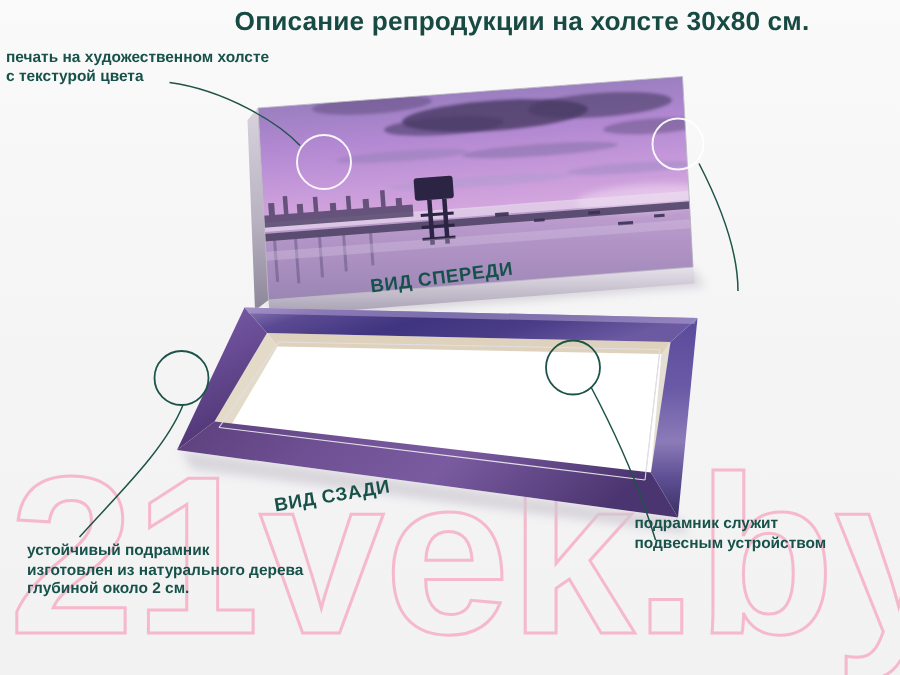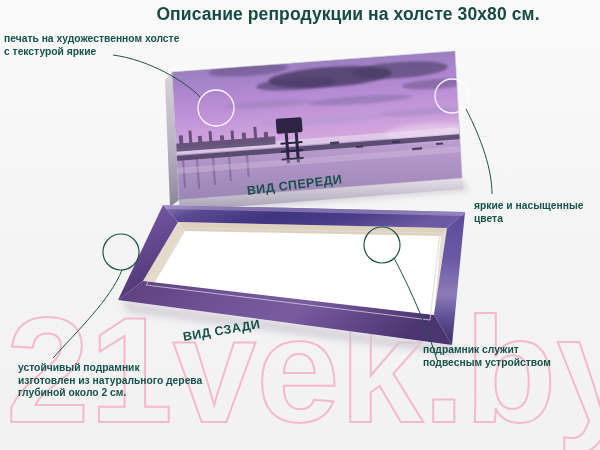--- a/index.html
+++ b/index.html
@@ -296,24 +296,22 @@
     <circle class="circle-dark" cx="382" cy="245" r="18"></circle>
     <path class="leader" d="M 394,258 C 412,292 428,330 437,360"></path>
   </svg>
 
   <div id="title">Описание репродукции на холсте 30x80 см.</div>
 
   <div class="viewlabel" id="label-front">ВИД СПЕРЕДИ</div>
   <div class="viewlabel" id="label-back">ВИД СЗАДИ</div>
 
   <div class="note" id="note-print">печать на художественном холсте
-с текстурой яркие</div>
-
-  <div class="note" id="note-colors">яркие и насыщенные
-цвета</div>
+с текстурой цвета</div>
+
 
   <div class="note" id="note-frame">устойчивый подрамник
 изготовлен из натурального дерева
 глубиной около 2 см.</div>
 
   <div class="note" id="note-hang">подрамник служит
 подвесным устройством</div>
 
 </div>
 

